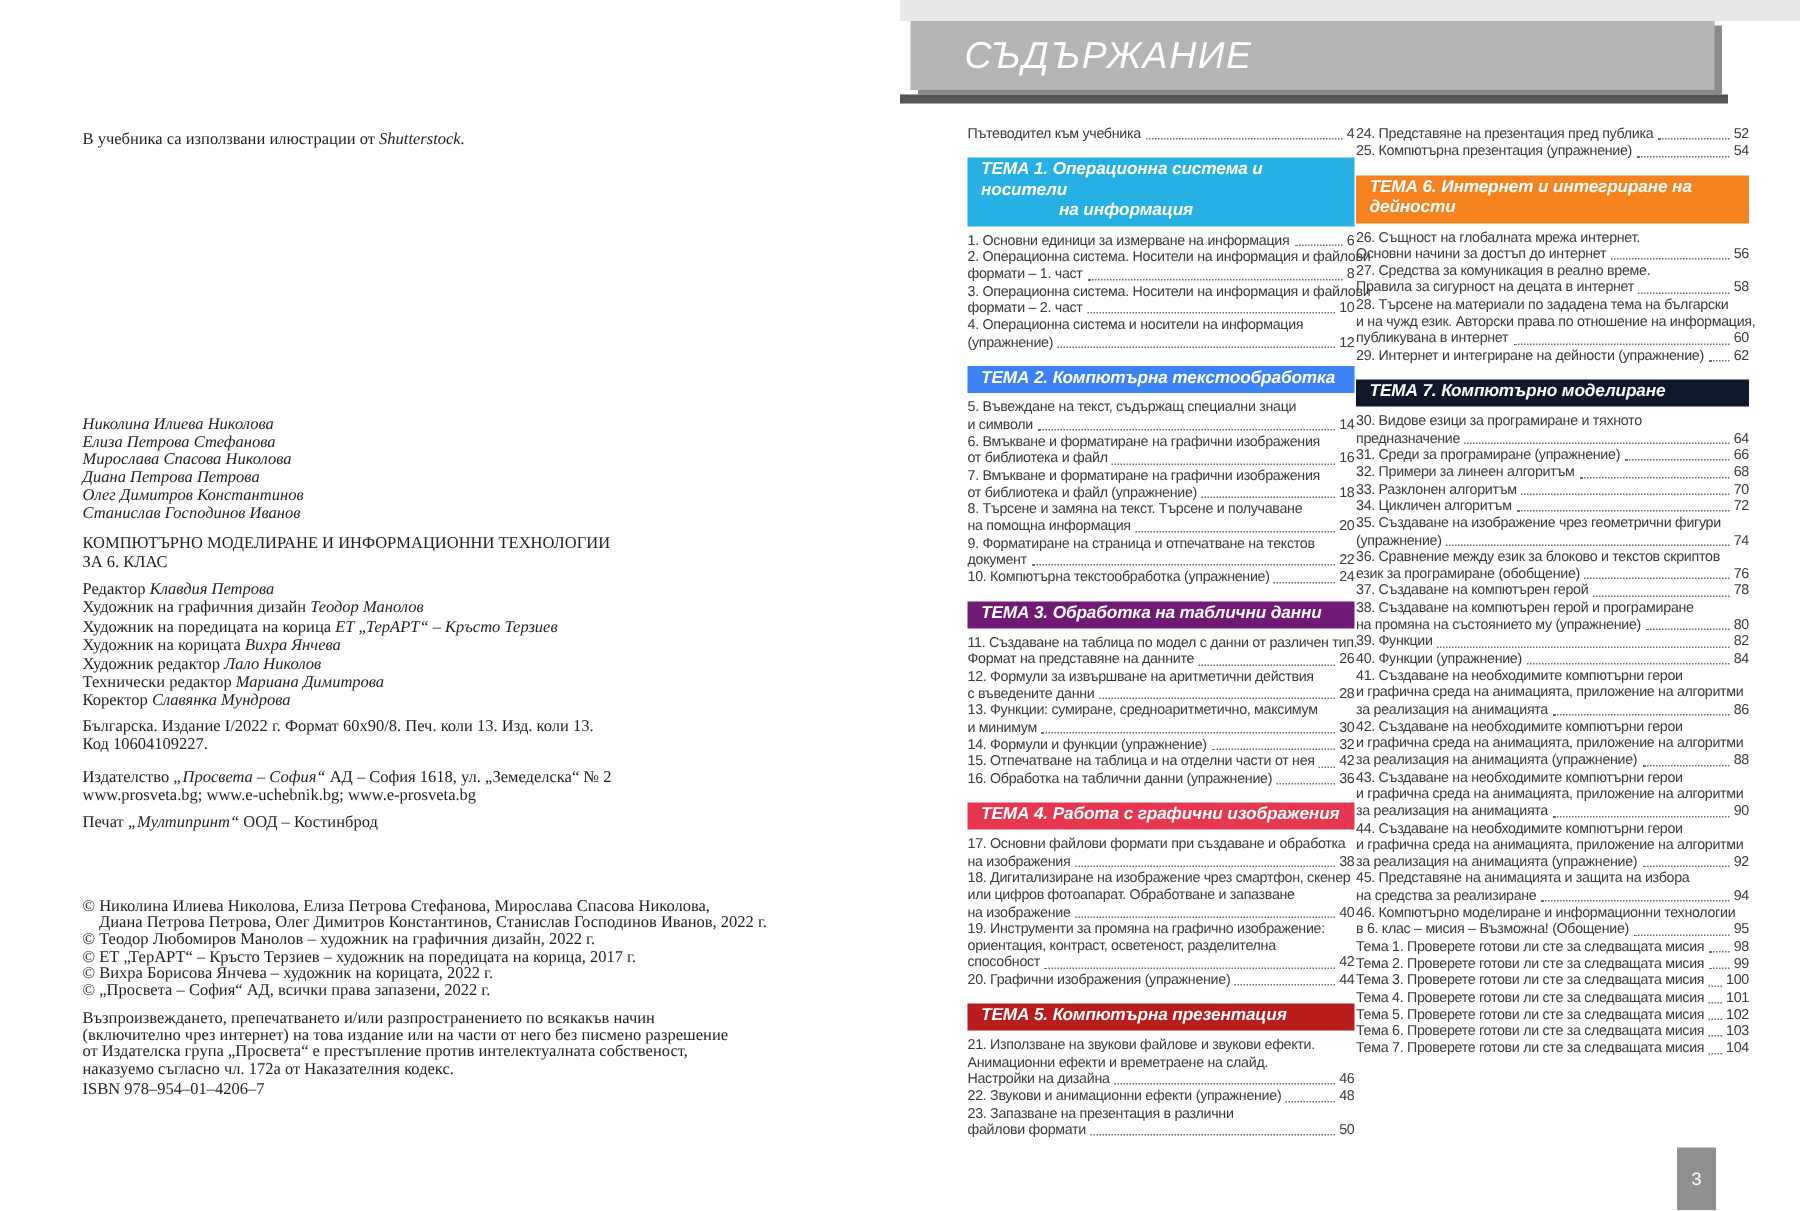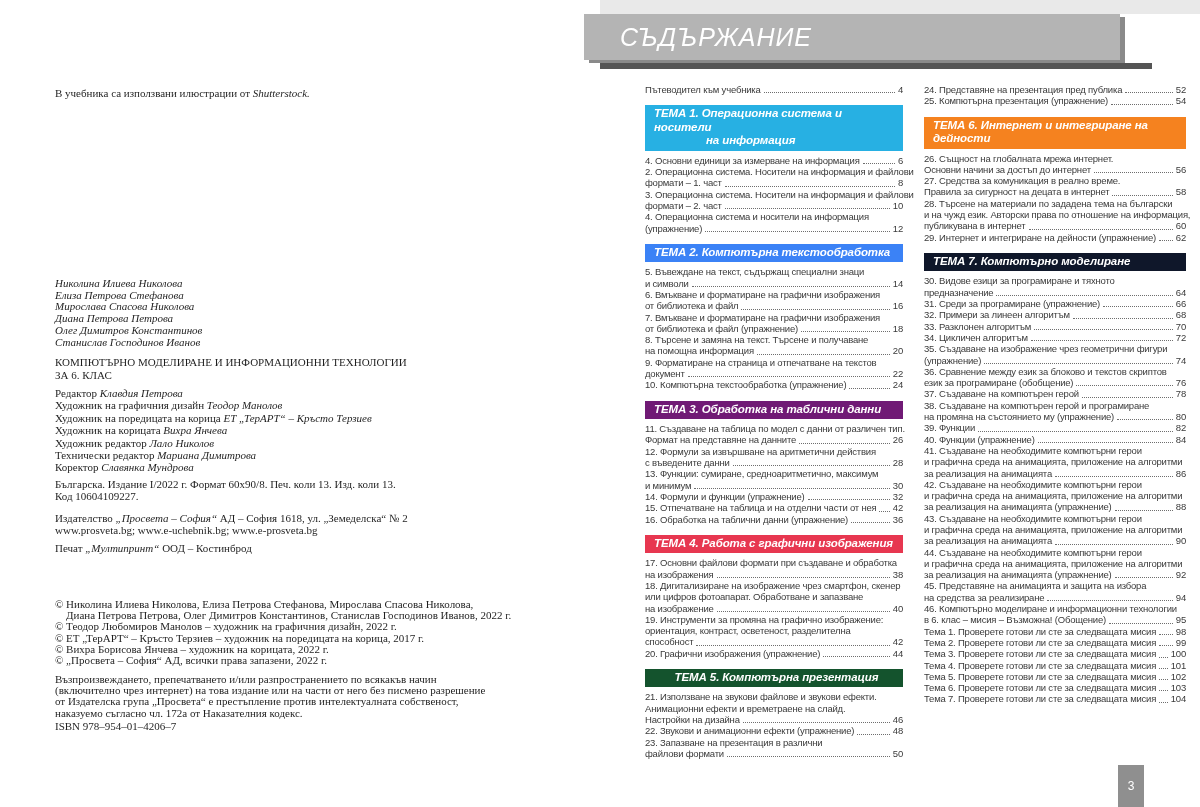--- a/index.html
+++ b/index.html
@@ -15,30 +15,30 @@
   .staff{top:387px;line-height:12.4px;}
   .edition{top:478px;line-height:12.2px;}
   .publisher{top:512px;line-height:12.2px;}
   .printline{top:543px;}
   .copyrights{top:599px;line-height:11.2px;}
   .legal{top:674px;line-height:11.2px;}
   .isbn{top:721px;font-family:Liberation Serif, serif;}
 
   
   .top-strip{position:absolute;left:600px;top:0;width:600px;height:14px;background:#e9e9e9;}
-  .banner{position:absolute;left:584px;top:14px;width:536px;height:46px;background:#b4b4b4;
+  .banner{position:absolute;left:607px;top:14px;width:536px;height:46px;background:#b4b4b4;
           box-shadow:5px 3px 0 #8a8a8a;}
   .banner-text{display:block;padding-left:36px;line-height:46px;font-family:"Liberation Sans",sans-serif;
           font-style:italic;font-size:25px;letter-spacing:1px;color:#ffffff;}
   .dark-bar{position:absolute;left:600px;top:63px;width:552px;height:6px;background:#555555;}
 
   .toc-col{position:absolute;top:84px;font-family:"Liberation Sans",sans-serif;
            font-size:9.5px;letter-spacing:-0.2px;color:#3a3a3a;}
   #toc-col-left{left:645px;width:258px;}
-  #toc-col-right{left:924px;width:262px;}
+  #toc-col-right{left:904px;width:262px;}
 
   .sec-head{margin:10px 0 4px 0;padding:2px 4px 3px 9px;color:#ffffff;
             font-style:italic;font-weight:bold;font-size:11.5px;line-height:13.5px;letter-spacing:-0.1px;}
   .head-ind{padding-left:52px;}
   .toc-line{line-height:11.3px;}
   .toc-line .t{white-space:nowrap;}
   .toc-line.last{display:flex;align-items:flex-end;}
   .dots{flex:1 1 auto;min-width:6px;border-bottom:1px dotted #6e6e6e;margin:0 3px 2px 3px;}
   .pg{flex:0 0 auto;white-space:nowrap;}
 
@@ -113,21 +113,21 @@
             <span class="dots"></span>
             <span class="pg">4</span>
           </div>
         </div>
         <div class="sec-head" style="background: rgb(39, 176, 227);">
           <div>ТЕМА 1. Операционна система и носители</div>
           <div class="head-ind">на информация</div>
         </div>
         <div class="toc-item">
           <div class="toc-line last">
-            <span class="t">4. Основни единици за измерване на информация</span>
+            <span class="t">1. Основни единици за измерване на информация</span>
             <span class="dots"></span>
             <span class="pg">6</span>
           </div>
         </div>
         <div class="toc-item">
           <div class="toc-line"><span class="t">2. Операционна система. Носители на информация и файлови</span></div>
           <div class="toc-line last">
             <span class="t">формати – 1. част</span>
             <span class="dots"></span>
             <span class="pg">8</span>
@@ -276,21 +276,21 @@
             <span class="pg">42</span>
           </div>
         </div>
         <div class="toc-item">
           <div class="toc-line last">
             <span class="t">20. Графични изображения (упражнение)</span>
             <span class="dots"></span>
             <span class="pg">44</span>
           </div>
         </div>
-        <div class="sec-head" style="background: #14532d; text-align: center;">
+        <div class="sec-head" style="background: #b91c1c;">
           <div>ТЕМА 5. Компютърна презентация</div>
         </div>
         <div class="toc-item">
           <div class="toc-line"><span class="t">21. Използване на звукови файлове и звукови ефекти.</span></div>
           <div class="toc-line"><span class="t">Анимационни ефекти и времетраене на слайд.</span></div>
           <div class="toc-line last">
             <span class="t">Настройки на дизайна</span>
             <span class="dots"></span>
             <span class="pg">46</span>
           </div>

